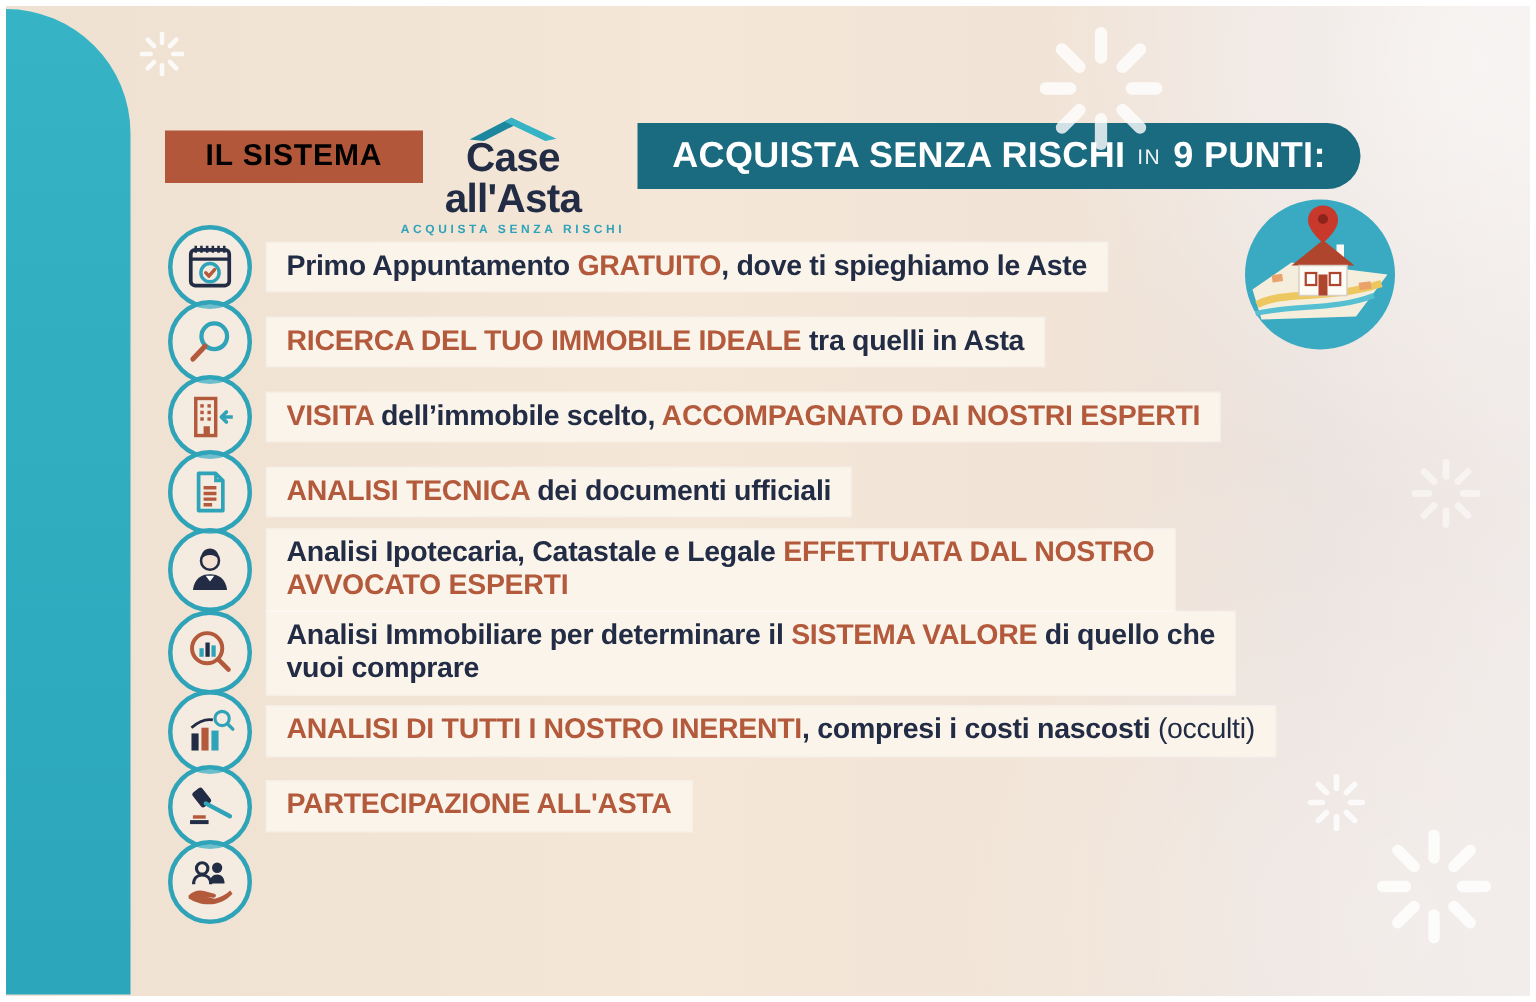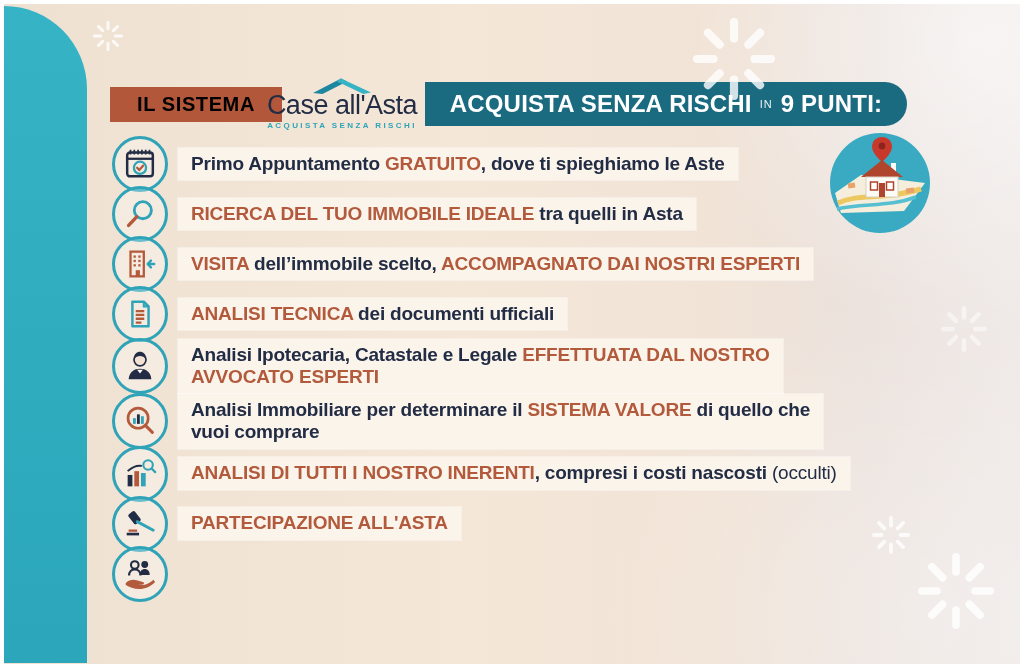--- a/index.html
+++ b/index.html
@@ -25,34 +25,34 @@
 
   
   .system-box {
     position:absolute; left:90px; top:87px; width:172px; height:35px;
     background: var(--accent_box, #b2573a);
     color:#000000; font-weight:bold; font-size:20px; letter-spacing:.6px;
     display:flex; align-items:center; justify-content:center;margin-left:20px;
   }
   .logo { position:absolute; left:263px; top:77px; width:158px; text-align:center; line-height:1; }
   .logo .roof { display:block; margin:0 auto -2px auto; }
-  .logo .logo-title { font-size:27px; font-weight:normal; color: var(--navy, #222c44); letter-spacing:-0.5px;text-align:center; }
+  .logo .logo-title { font-size:27px; font-weight:bold; color: var(--navy, #222c44); letter-spacing:-0.5px;text-align:center; }
   .logo .logo-tagline { margin-top:3px; font-size:8px; font-weight:bold; letter-spacing:2.4px; color: var(--teal_icon, #2fa3b8); }
 
   .banner {
     position:absolute; left:425px; top:82px; width:482px; height:44px;
     background: var(--teal_dark, #1a6a80);
     border-radius:0 22px 22px 0;
     color:#fff; display:flex; align-items:center; justify-content:center; gap:8px;
   }
   .banner .b-main, .banner .b-suffix { font-size:24px; font-weight:bold; letter-spacing:.2px; }
-  .banner .b-connector { font-size:11px; font-weight:normal; opacity:.92; letter-spacing:1px; }
+  .banner .b-connector { font-size:14px; font-weight:normal; opacity:.92; letter-spacing:1px; }
 
   
-  .points { position:absolute; left:112px; top:139px; width:880px; z-index:5; }
+  .points { position:absolute; left:112px; top:153px; width:880px; z-index:5; }
   .points .row { display:flex; align-items:center; min-height:50px; }
   .icon-circle {
     flex:0 0 56px; width:56px; height:56px; border-radius:50%;
     border:3px solid var(--teal_icon, #2fa3b8);
     background: rgba(255,255,255,.30);
     display:flex; align-items:center; justify-content:center;
     margin:-3px 0;
   }
   .icon-circle svg { width:38px; height:38px; display:block; }
   .band {

